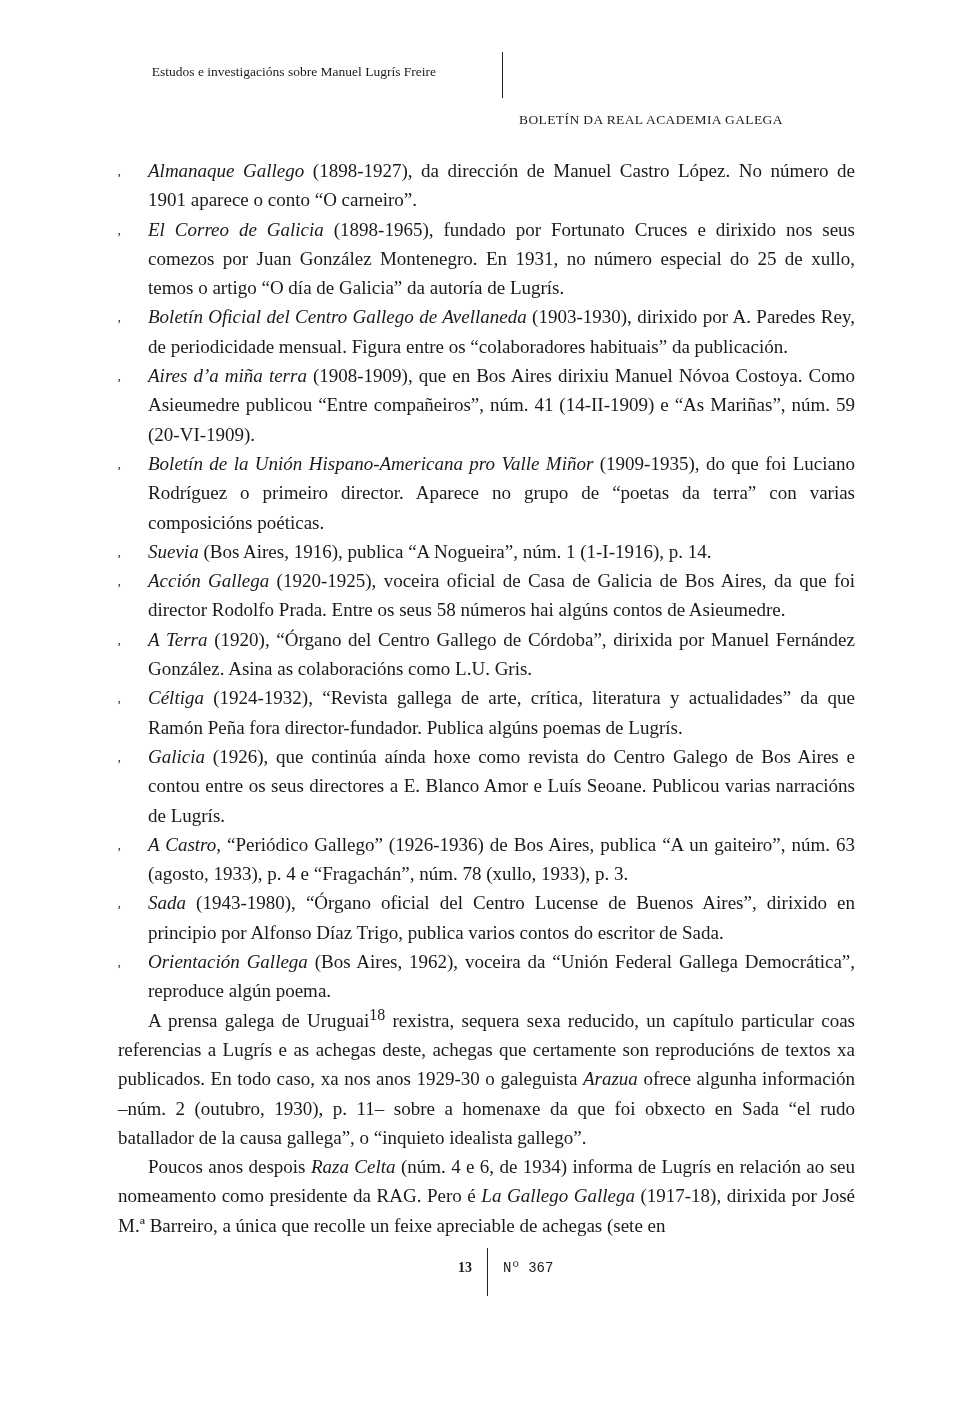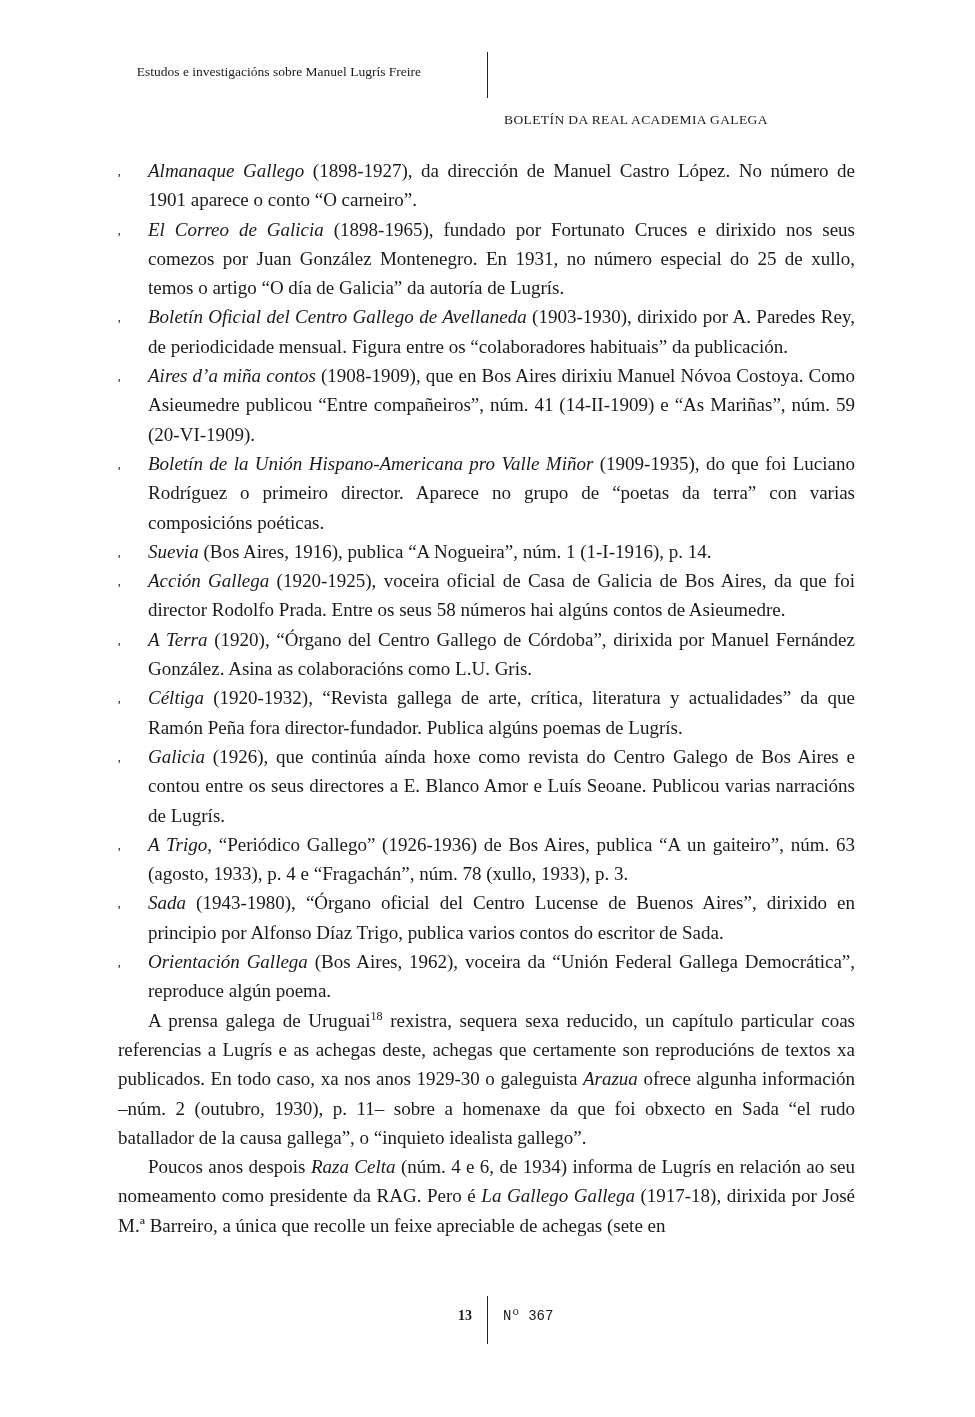--- a/index.html
+++ b/index.html
@@ -1,54 +1,54 @@
 <!DOCTYPE html>
 <html><head>
 <meta charset="utf-8">
 <style>
   html, body { margin: 0; padding: 0; background: #ffffff; }
   body { width: 975px; height: 1417px; position: relative; overflow: hidden;
          font-family: "Liberation Serif", "DejaVu Serif", serif; color: #1a1a1a; }
-  .header { position: absolute; top: 52px; left: 1px; width: 923px; height: 48px; }
+  .header { position: absolute; top: 52px; left: 16px; width: 923px; height: 48px; }
   .header .left { position: absolute; right: 503px; top: 12px; font-size: 13.5px; white-space: nowrap; }
   .header .sep { position: absolute; left: 486px; top: 0; width: 1px; height: 46px; background: #222; }
   .header .right { position: absolute; left: 503px; top: 12px; font-size: 13.5px; letter-spacing: 0.4px; white-space: nowrap; margin-top: 48px; }
   .content { position: absolute; top: 156px; left: 118px; width: 737px; font-size: 19px; line-height: 29.3px; }
   .item { position: relative; padding-left: 30px; text-align: justify; }
   .item .bullet { position: absolute; left: -1px; top: 0; font-size: 13px; }
   .item i, .para i { font-style: italic; }
   .para { text-indent: 30px; text-align: justify; }
-  .para sup { font-size: 12px; line-height: 0; }
-  .footer { position: absolute; top: 1296px; left: 0; width: 975px; height: 50px; }
+  .para sup { font-size: 16px; line-height: 0; }
+  .footer { position: absolute; top: 1248px; left: 0; width: 975px; height: 50px; }
   .footer .pg { position: absolute; right: 503px; top: 12px; font-size: 14px; font-weight: bold; }
   .footer .sep { position: absolute; left: 487px; top: 0; width: 1px; height: 48px; background: #222; }
   .footer .num { position: absolute; left: 503px; top: 12px; font-size: 14px; font-family: Liberation Mono, monospace; }
 </style>
 </head>
 <body>
 
 <div class="header">
   <span class="left">Estudos e investigacións sobre Manuel Lugrís Freire</span>
   <span class="sep"></span>
   <span class="right">BOLETÍN DA REAL ACADEMIA GALEGA</span>
 </div>
 
 <div class="content">
   <div id="item-list">
       <div class="item"><span class="bullet">‚</span><i>Almanaque Gallego</i><span> (1898-1927), da dirección de Manuel Castro López. No número de 1901 aparece o conto “O carneiro”.</span></div>
       <div class="item"><span class="bullet">‚</span><i>El Correo de Galicia</i><span> (1898-1965), fundado por Fortunato Cruces e dirixido nos seus comezos por Juan González Montenegro. En 1931, no número especial do 25 de xullo, temos o artigo “O día de Galicia” da autoría de Lugrís.</span></div>
       <div class="item"><span class="bullet">‚</span><i>Boletín Oficial del Centro Gallego de Avellaneda</i><span> (1903-1930), dirixido por A. Paredes Rey, de periodicidade mensual. Figura entre os “colaboradores habituais” da publicación.</span></div>
-      <div class="item"><span class="bullet">‚</span><i>Aires d’a miña contos</i><span> (1908-1909), que en Bos Aires dirixiu Manuel Nóvoa Costoya. Como Asieumedre publicou “Entre compañeiros”, núm. 41 (14-II-1909) e “As Mariñas”, núm. 59 (20-VI-1909).</span></div>
+      <div class="item"><span class="bullet">‚</span><i>Aires d’a miña terra</i><span> (1908-1909), que en Bos Aires dirixiu Manuel Nóvoa Costoya. Como Asieumedre publicou “Entre compañeiros”, núm. 41 (14-II-1909) e “As Mariñas”, núm. 59 (20-VI-1909).</span></div>
       <div class="item"><span class="bullet">‚</span><i>Boletín de la Unión Hispano-Americana pro Valle Miñor</i><span> (1909-1935), do que foi Luciano Rodríguez o primeiro director. Aparece no grupo de “poetas da terra” con varias composicións poéticas.</span></div>
       <div class="item"><span class="bullet">‚</span><i>Suevia</i><span> (Bos Aires, 1916), publica “A Nogueira”, núm. 1 (1-I-1916), p. 14.</span></div>
       <div class="item"><span class="bullet">‚</span><i>Acción Gallega</i><span> (1920-1925), voceira oficial de Casa de Galicia de Bos Aires, da que foi director Rodolfo Prada. Entre os seus 58 números hai algúns contos de Asieumedre.</span></div>
       <div class="item"><span class="bullet">‚</span><i>A Terra</i><span> (1920), “Órgano del Centro Gallego de Córdoba”, dirixida por Manuel Fernández González. Asina as colaboracións como L.U. Gris.</span></div>
-      <div class="item"><span class="bullet">‚</span><i>Céltiga</i><span> (1920-1932), “Revista gallega de arte, crítica, literatura y actualidades” da que Ramón Peña fora director-fundador. Publica algúns poemas de Lugrís.</span></div>
+      <div class="item"><span class="bullet">‚</span><i>Céltiga</i><span> (1924-1932), “Revista gallega de arte, crítica, literatura y actualidades” da que Ramón Peña fora director-fundador. Publica algúns poemas de Lugrís.</span></div>
       <div class="item"><span class="bullet">‚</span><i>Galicia</i><span> (1926), que continúa aínda hoxe como revista do Centro Galego de Bos Aires e contou entre os seus directores a E. Blanco Amor e Luís Seoane. Publicou varias narracións de Lugrís.</span></div>
-      <div class="item"><span class="bullet">‚</span><i>A Trigo</i><span>, “Periódico Gallego” (1926-1936) de Bos Aires, publica “A un gaiteiro”, núm. 63 (agosto, 1933), p. 4 e “Fragachán”, núm. 78 (xullo, 1933), p. 3.</span></div>
+      <div class="item"><span class="bullet">‚</span><i>A Castro</i><span>, “Periódico Gallego” (1926-1936) de Bos Aires, publica “A un gaiteiro”, núm. 63 (agosto, 1933), p. 4 e “Fragachán”, núm. 78 (xullo, 1933), p. 3.</span></div>
       <div class="item"><span class="bullet">‚</span><i>Sada</i><span> (1943-1980), “Órgano oficial del Centro Lucense de Buenos Aires”, dirixido en principio por Alfonso Díaz Trigo, publica varios contos do escritor de Sada.</span></div>
       <div class="item"><span class="bullet">‚</span><i>Orientación Gallega</i><span> (Bos Aires, 1962), voceira da “Unión Federal Gallega Democrática”, reproduce algún poema.</span></div>
     </div>
 
   <p class="para" style="margin:0;"><span>A prensa galega de Uruguai</span><sup>18</sup><span> rexistra, sequera sexa reducido, un capítulo particular coas referencias a Lugrís e as achegas deste, achegas que certamente son reproducións de textos xa publicados. En todo caso, xa nos anos 1929-30 o galeguista </span><i>Arazua</i><span> ofrece algunha información –núm. 2 (outubro, 1930), p. 11– sobre a homenaxe da que foi obxecto en Sada “el rudo batallador de la causa gallega”, o “inquieto idealista gallego”.</span></p>
 
   <p class="para" style="margin:0;"><span>Poucos anos despois </span><i>Raza Celta</i><span> (núm. 4 e 6, de 1934) informa de Lugrís en relación ao seu nomeamento como presidente da RAG. Pero é </span><i>La Gallego Gallega</i><span> (1917-18), dirixida por José M.ª Barreiro, a única que recolle un feixe apreciable de achegas (sete en</span></p>
 </div>
 
 <div class="footer">

